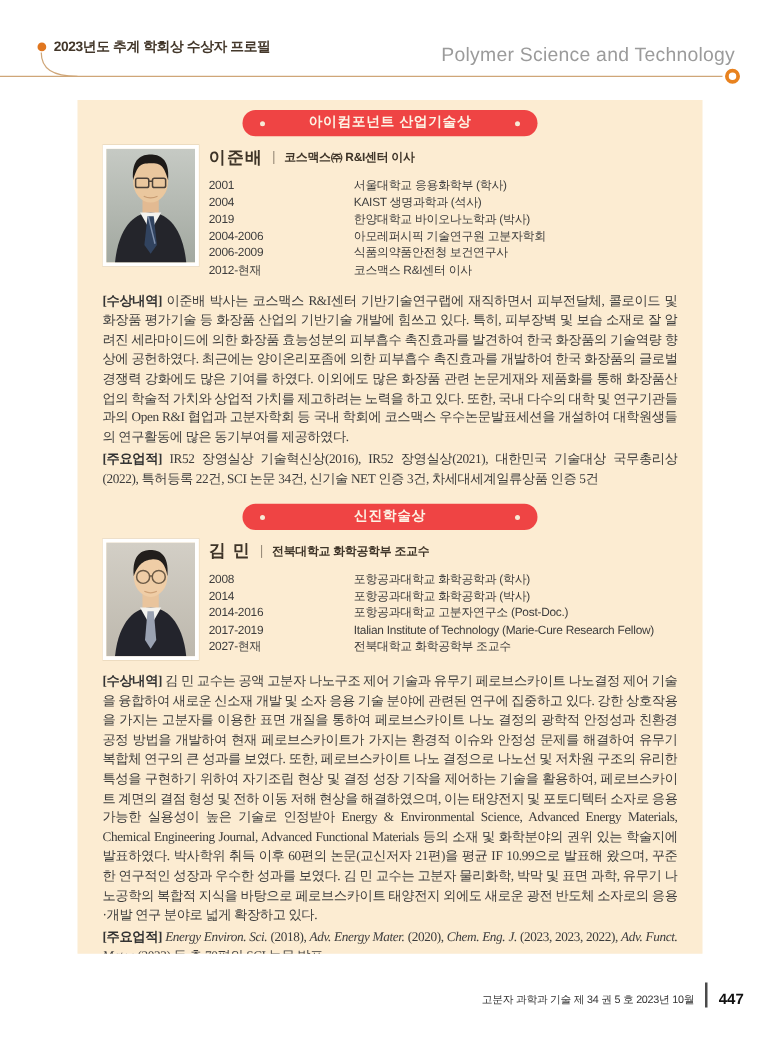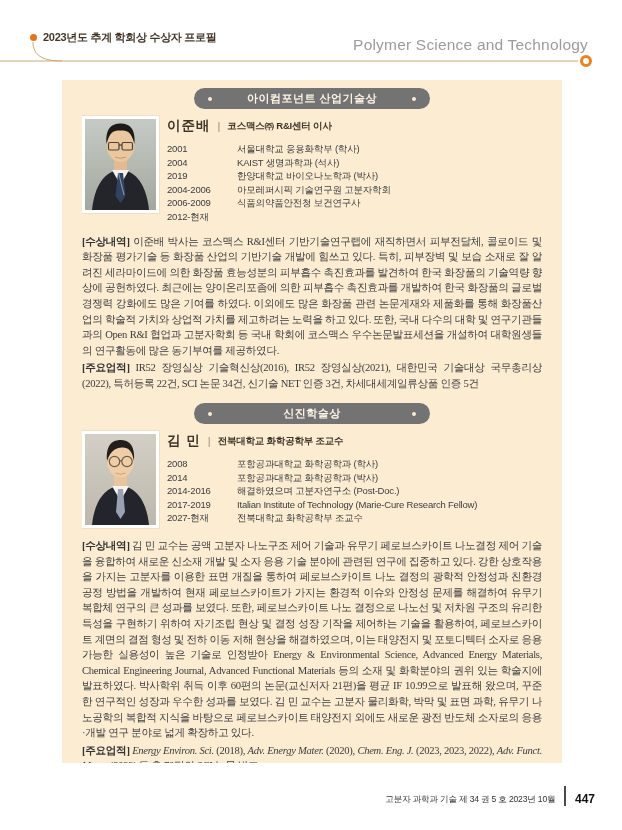--- a/index.html
+++ b/index.html
@@ -28,21 +28,21 @@
   .panel{
     position:absolute;left:62px;top:80px;width:500px;height:683px;
     background:#fcecd2;box-sizing:border-box;padding:0 20px;overflow:hidden;
   }
   .section{overflow:hidden;}
   .section-1{height:315px;}
   .section-2{height:368px;}
 
   .pill{
     position:relative;margin:8px auto 7px auto;width:236px;height:21px;
-    background:#737373;border-radius:11px;
+    background:#ef4444;border-radius:11px;
     display:flex;align-items:center;justify-content:center;
   }
   .pill-title{
     color:#fdf3e4;font-size:11px;font-weight:bold;letter-spacing:0.5px;line-height:21px;
   }
   .pill-dot{position:absolute;top:8.5px;width:4px;height:4px;border-radius:50%;background:#f7ead6;}
   .pill-dot.left{left:14px;}
   .pill-dot.right{right:14px;}
 
   
@@ -51,21 +51,21 @@
     width:71px;height:91px;border:3px solid #ffffff;flex:0 0 auto;
     box-shadow:0 0 0 0.5px #e4d2b6;
   }
   .photo svg{display:block;width:71px;height:91px;}
   .person-info{flex:1;padding-top:1px;}
   .name-row{display:flex;align-items:center;margin-bottom:7px;}
   .person-name{font-size:13.5px;font-weight:bold;color:#3e3428;letter-spacing:1px;}
   .name-divider{color:#9a8d7b;font-size:11px;margin:0 7px;font-weight:normal;}
   .person-affiliation{font-size:9.5px;font-weight:bold;color:#3e3428;letter-spacing:-0.2px;}
   .career{margin-top:2px;}
-  .career-row{display:flex;font-size:9.5px;color:#3d3d3d;line-height:13.6px;letter-spacing:-0.2px;}
+  .career-row{display:flex;font-size:9.5px;color:#3d3d3d;line-height:13.6px;letter-spacing:-0.2px;gap:46px;}
   .career-period{width:70px;flex:0 0 auto;}
   .career-desc{flex:1;}
 
   
   .para{
     font-family:"Liberation Serif","DejaVu Serif",serif;
     font-size:10.6px;line-height:15.6px;color:#3c3c3c;
     text-align:justify;letter-spacing:-0.3px;margin:0;
   }
   .para-award{margin-top:10px;}
@@ -154,20 +154,21 @@
             <div class="career-row">
                 <span class="career-period">2004-2006</span>
                 <span class="career-desc">아모레퍼시픽 기술연구원 고분자학회</span>
               </div>
             <div class="career-row">
                 <span class="career-period">2006-2009</span>
                 <span class="career-desc">식품의약품안전청 보건연구사</span>
               </div>
             <div class="career-row">
                 <span class="career-period">2012-현재</span>
+                <span class="career-desc">코스맥스 R&amp;I센터 이사</span>
               </div>
           </div>
         </div>
       </div>
 
       <p class="para para-award"><b class="para-label">[수상내역]</b> <span>이준배 박사는 코스맥스 R&amp;I센터 기반기술연구랩에 재직하면서 피부전달체, 콜로이드 및 화장품 평가기술 등 화장품 산업의 기반기술 개발에 힘쓰고 있다. 특히, 피부장벽 및 보습 소재로 잘 알려진 세라마이드에 의한 화장품 효능성분의 피부흡수 촉진효과를 발견하여 한국 화장품의 기술역량 향상에 공헌하였다. 최근에는 양이온리포좀에 의한 피부흡수 촉진효과를 개발하여 한국 화장품의 글로벌 경쟁력 강화에도 많은 기여를 하였다. 이외에도 많은 화장품 관련 논문게재와 제품화를 통해 화장품산업의 학술적 가치와 상업적 가치를 제고하려는 노력을 하고 있다. 또한, 국내 다수의 대학 및 연구기관들과의 Open R&amp;I 협업과 고분자학회 등 국내 학회에 코스맥스 우수논문발표세션을 개설하여 대학원생들의 연구활동에 많은 동기부여를 제공하였다.</span></p>
       <p class="para"><b class="para-label">[주요업적]</b> <span><span>IR52 장영실상 기술혁신상(2016), IR52 장영실상(2021), 대한민국 기술대상 국무총리상(2022), 특허등록 22건, SCI 논문 34건, 신기술 NET 인증 3건, 차세대세계일류상품 인증 5건</span></span></p>
       <p class="para"> </p>
     </div>
 
@@ -210,21 +211,21 @@
             <div class="career-row">
                 <span class="career-period">2008</span>
                 <span class="career-desc">포항공과대학교 화학공학과 (학사)</span>
               </div>
             <div class="career-row">
                 <span class="career-period">2014</span>
                 <span class="career-desc">포항공과대학교 화학공학과 (박사)</span>
               </div>
             <div class="career-row">
                 <span class="career-period">2014-2016</span>
-                <span class="career-desc">해결하였으며 고분자연구소 (Post-Doc.)</span>
+                <span class="career-desc">포항공과대학교 고분자연구소 (Post-Doc.)</span>
               </div>
             <div class="career-row">
                 <span class="career-period">2017-2019</span>
                 <span class="career-desc">Italian Institute of Technology (Marie-Cure Research Fellow)</span>
               </div>
             <div class="career-row">
                 <span class="career-period">2027-현재</span>
                 <span class="career-desc">전북대학교 화학공학부 조교수</span>
               </div>
           </div>

